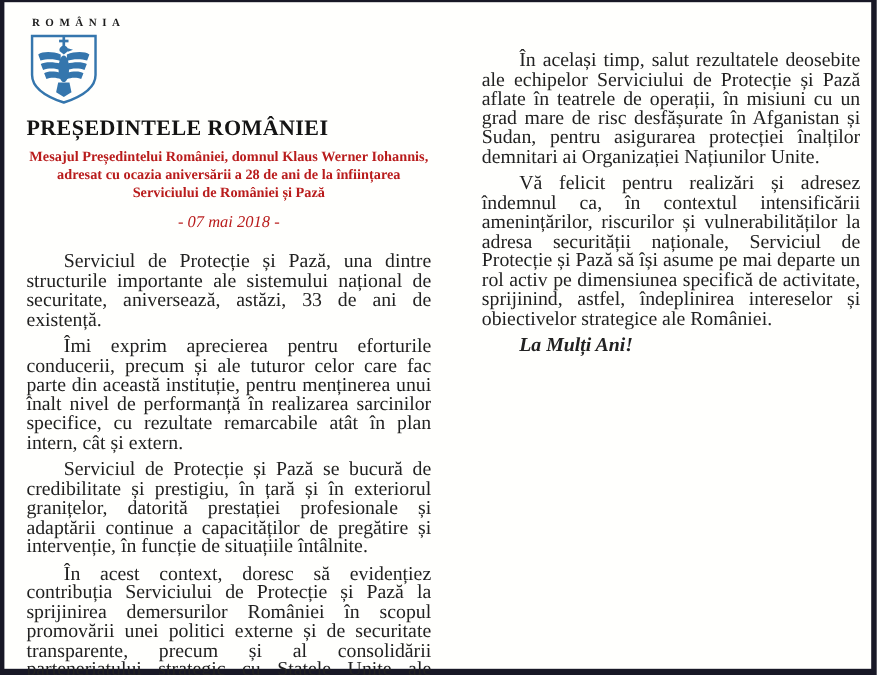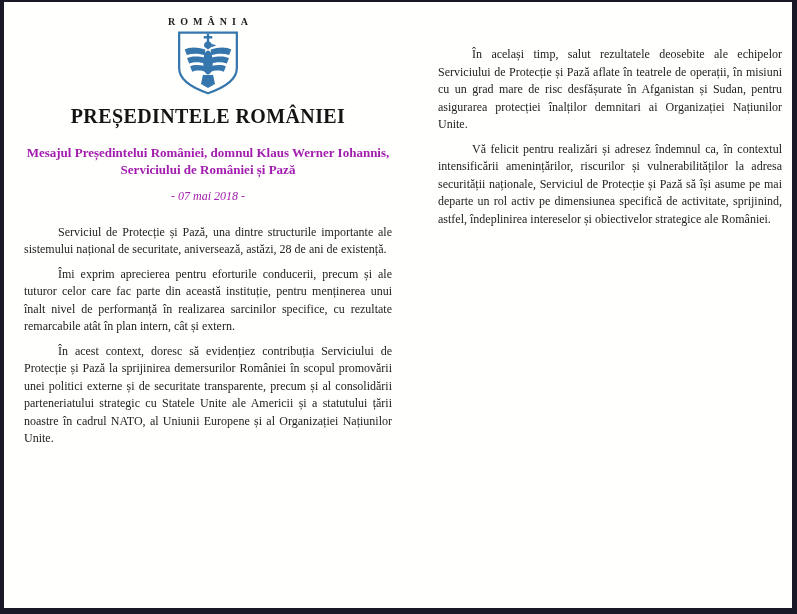--- a/index.html
+++ b/index.html
@@ -9,43 +9,43 @@
     background:#181826; overflow:hidden;
   }
   .page {
     position:absolute; top:2px; left:4px; right:5px; bottom:6px;
     background:#fffffd; color:#1f1f1f;
   }
   .col { position:absolute; top:0; }
   .col-left  { left:20px;  width:368px; }
   .col-right { left:434px; width:344px; }
 
-  .letterhead { margin-top:14px; text-align:center; }
+  .letterhead { margin-top:14px; }
   .country-label {
     font-size:10px; font-weight:bold; letter-spacing:5px;
     color:#1d1d1d; margin-left:5px;
   }
   .emblem { margin-top:2px; }
   .institution {
     font-size:20px; font-weight:bold; letter-spacing:0.4px;
     margin:5px 0 0 0; color:#141414;
   }
 
   .title-block {
-    margin-top:17px; text-align:center;
-    font-weight:bold; font-size:13px; line-height:16.5px; color:#a21caf;
+    margin-top:5px; text-align:center;
+    font-weight:bold; font-size:13px; line-height:16.5px; color:#b91c1c;
   }
   .title-date {
-    margin-top:10px; font-weight:normal; font-style:italic; font-size:12px;
+    margin-top:10px; font-weight:normal; font-style:italic; font-size:15px;
   }
 
   .body-text { margin-top:19px; }
   .body-text p {
     margin:0 0 7px 0; text-align:justify; text-indent:34px;
-    font-size:12px; line-height:17.5px; color:#222;
+    font-size:18px; line-height:17.5px; color:#222;
   }
   .col-right .body-text { margin-top:44px; }
   p.closing {
     font-weight:bold; font-style:italic; text-align:left;
     margin-top:5px;
   }
 
   .sig-block { margin-top:2px; margin-left:64px; width:280px; text-align:center; }
   .sig-scrawl { display:block; margin:0 auto -14px auto; }
   .sig-name, .sig-role {
@@ -77,33 +77,36 @@
             <path d="M38 40 C44 38.2 51 38.2 54.2 40.3 L52 46 C48 44.2 42 44.3 38 46.2 Z"></path>
             <ellipse cx="35" cy="36" rx="5.2" ry="13"></ellipse>
             <path d="M29.5 49.5 L40.5 49.5 L42.5 59 L35 63.5 L27.5 59 Z"></path>
           </g>
         </svg>
         <h1 class="institution">PREȘEDINTELE ROMÂNIEI</h1>
       </div>
 
       <div class="title-block">
         <div>Mesajul Președintelui României, domnul Klaus Werner Iohannis,</div>
+        <div>adresat cu ocazia aniversării a 28 de ani de la înființarea</div>
         <div>Serviciului de României și Pază</div>
         <div class="title-date">- 07 mai 2018 -</div>
       </div>
 
       <div class="body-text">
-        <p>Serviciul de Protecție și Pază, una dintre structurile importante ale sistemului național de securitate, aniversează, astăzi, 28 de ani de existență.</p>
+        <p>Serviciul de Protecție și Pază, una dintre structurile importante ale sistemului național de securitate, aniversează, astăzi, 33 de ani de existență.</p>
         <p>Îmi exprim aprecierea pentru eforturile conducerii, precum și ale tuturor celor care fac parte din această instituție, pentru menținerea unui înalt nivel de performanță în realizarea sarcinilor specifice, cu rezultate remarcabile atât în plan intern, cât și extern.</p>
+        <p>Serviciul de Protecție și Pază se bucură de credibilitate și prestigiu, în țară și în exteriorul granițelor, datorită prestației profesionale și adaptării continue a capacităților de pregătire și intervenție, în funcție de situațiile întâlnite.</p>
         <p>În acest context, doresc să evidențiez contribuția Serviciului de Protecție și Pază la sprijinirea demersurilor României în scopul promovării unei politici externe și de securitate transparente, precum și al consolidării parteneriatului strategic cu Statele Unite ale Americii și a statutului țării noastre în cadrul NATO, al Uniunii Europene și al Organizației Națiunilor Unite.</p>
       </div>
     </div>
 
     <div class="col col-right">
       <div class="body-text">
         <p>În același timp, salut rezultatele deosebite ale echipelor Serviciului de Protecție și Pază aflate în teatrele de operații, în misiuni cu un grad mare de risc desfășurate în Afganistan și Sudan, pentru asigurarea protecției înalților demnitari ai Organizației Națiunilor Unite.</p>
         <p>Vă felicit pentru realizări și adresez îndemnul ca, în contextul intensificării amenințărilor, riscurilor și vulnerabilităților la adresa securității naționale, Serviciul de Protecție și Pază să își asume pe mai departe un rol activ pe dimensiunea specifică de activitate, sprijinind, astfel, îndeplinirea intereselor și obiectivelor strategice ale României.</p>
+        <p class="closing">La Mulți Ani!</p>
       </div>
 
     </div>
 
   </div>
 </div>
 
 </body></html>

